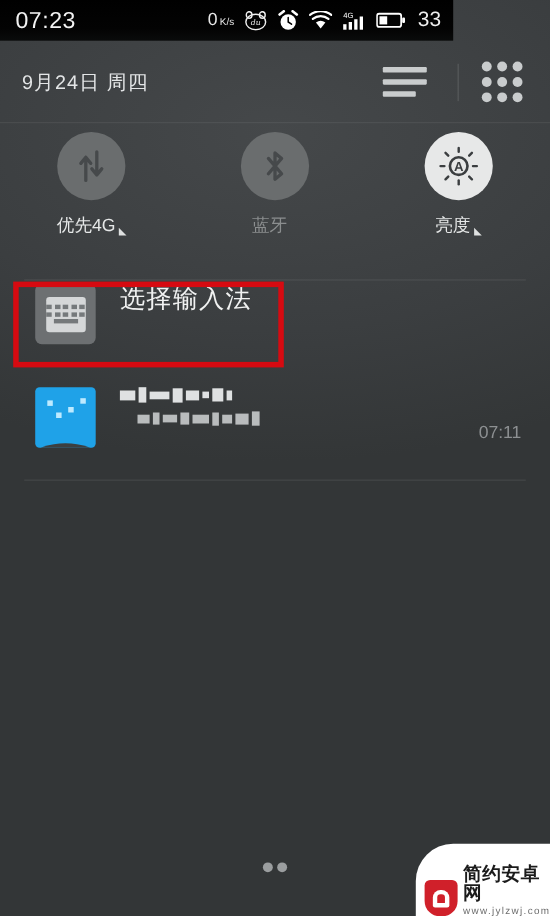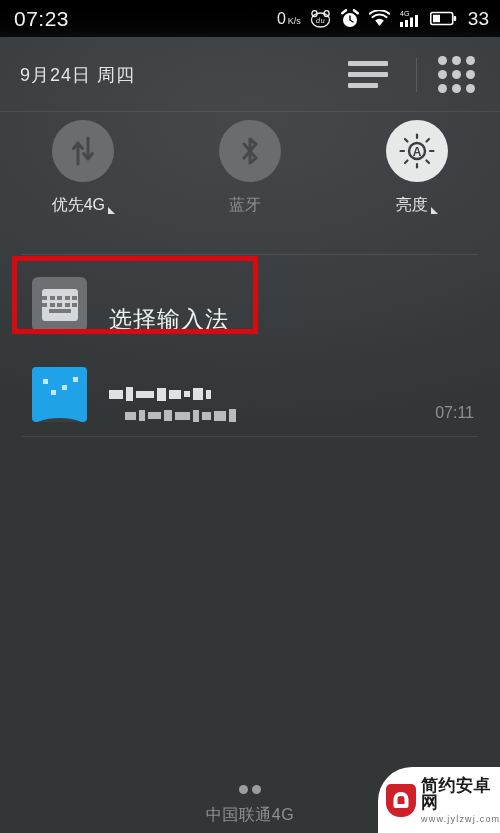--- a/index.html
+++ b/index.html
@@ -9,21 +9,21 @@
     background:#3c3f40;
     -webkit-font-smoothing:antialiased;
   }
   .phone{position:relative;width:500px;height:833px;overflow:hidden;
     background:
       radial-gradient(ellipse 520px 300px at 50% 120px, #45484a 0%, #3b3e40 60%, #333637 100%),
       linear-gradient(180deg,#3e4143 0%,#3a3d3f 45%,#303334 78%,#2c2f30 100%);
   }
 
   
-  .statusbar{position:absolute;left:0;top:0;width:500px;height:37px;
+  .statusbar{position:absolute;left:0;top:0;width:412px;height:37px;
     background:linear-gradient(180deg,#000 0%,#030303 70%,#0a0b0b 100%);
     display:flex;align-items:center;color:#fff;}
   .sb-clock{font-size:21px;letter-spacing:.5px;margin-left:14px;color:#f2f2f2;font-weight:400;}
   .sb-right{margin-left:auto;margin-right:11px;display:flex;align-items:center;gap:9px;}
   .sb-net{font-size:16px;color:#e8e8e8;display:flex;align-items:baseline;gap:2px;}
   .sb-net .unit{font-size:9px;line-height:1;}
   .sb-batt-num{font-size:19px;color:#f0f0f0;margin-left:2px;}
   .ic{display:block;}
 
   
@@ -49,21 +49,21 @@
   .tog-circle.dim{background:#55585a;}
   .tog-label{margin-top:13px;font-size:16px;display:flex;align-items:flex-end;gap:3px;white-space:nowrap;}
   .tog-label.bright{color:#e6e8e8;}
   .tog-label.faint{color:#8b8e8f;}
   .caret{width:0;height:0;border-left:7px solid transparent;border-top:7px solid #dfe1e1;
          transform:rotate(180deg);margin-bottom:2px;}
   .caret.hidden{visibility:hidden;}
 
   
   .divider{position:absolute;left:22px;width:456px;height:1px;background:rgba(255,255,255,.09);}
-  .notif{position:absolute;left:0;width:500px;display:flex;align-items:flex-end;}
+  .notif{position:absolute;left:0;width:500px;display:flex;align-items:flex-start;}
   .n-icon{width:55px;height:55px;border-radius:6px;margin-left:32px;flex:none;
           display:flex;align-items:center;justify-content:center;}
   .n-icon.kb{background:#6d7072;}
   .kbglyph{width:36px;height:26px;background:#d5d7d8;border-radius:3px;
            display:flex;flex-direction:column;justify-content:center;align-items:center;gap:2.5px;padding:3px 0;}
   .kbrow{display:flex;gap:2.5px;}
   .kbrow u{display:block;width:5px;height:4px;background:#75797b;}
   .kbspace{width:22px;height:4px;background:#75797b;}
   .n-text{margin-left:22px;display:flex;flex-direction:column;justify-content:center;}
   .n-title{font-size:23px;color:#f1f2f2;letter-spacing:1px;line-height:1.15;}
@@ -84,21 +84,21 @@
   
   .redbox{position:absolute;border:5px solid #d60a11;box-sizing:border-box;pointer-events:none;}
 
   
   .carrier{position:absolute;left:0;top:805px;width:500px;text-align:center;font-size:16px;color:#8e9192;letter-spacing:.5px;}
   .handle{position:absolute;left:50%;transform:translateX(-50%);top:780px;width:26px;height:6px;}
   .handle b{display:inline-block;width:9px;height:9px;border-radius:50%;background:#9b9e9f;margin:0 2px;}
 
   
   .watermark{position:absolute;right:0;bottom:0;width:122px;height:66px;
-    background:#fff;border-top-left-radius:34px;display:flex;align-items:center;padding-left:8px;box-sizing:border-box;}
+    background:#fff;border-top-left-radius:34px;display:flex;align-items:flex-end;padding-left:8px;box-sizing:border-box;}
   .wm-shield{width:30px;height:33px;background:#d0202a;border-radius:5px 5px 14px 14px;position:relative;flex:none;}
   .wm-shield:after{content:"";position:absolute;left:50%;top:50%;transform:translate(-50%,-50%);
     width:15px;height:16px;background:#fff;border-radius:7px 7px 2px 2px;}
   .wm-shield:before{content:"";position:absolute;left:50%;top:50%;transform:translate(-50%,-50%);
     width:7px;height:8px;background:#d0202a;border-radius:3px 3px 0 0;z-index:2;}
   .wm-txt{margin-left:5px;display:flex;flex-direction:column;line-height:1;}
   .wm-name{font-size:17px;font-weight:bold;color:#1b1b1b;letter-spacing:.5px;}
   .wm-url{font-size:9px;color:#6e6e6e;letter-spacing:1.2px;margin-top:4px;}
 </style>
 </head>
@@ -290,21 +290,20 @@
           <span style="width:12px;height:10px"></span>
         <span style="width:7px;height:13px"></span>
       </div>
     </div>
     <div class="n-time">07:11</div>
   </div>
 
   <div class="divider" style="top:436px;"></div>
 
   <div class="handle"><b></b><b></b></div>
-  <div class="carrier">中国联通4G</div>
 
   <div class="watermark">
     <div class="wm-shield"></div>
     <div class="wm-txt">
       <div class="wm-name">简约安卓网</div>
       <div class="wm-url">www.jylzwj.com</div>
     </div>
   </div>
 
 </div>

